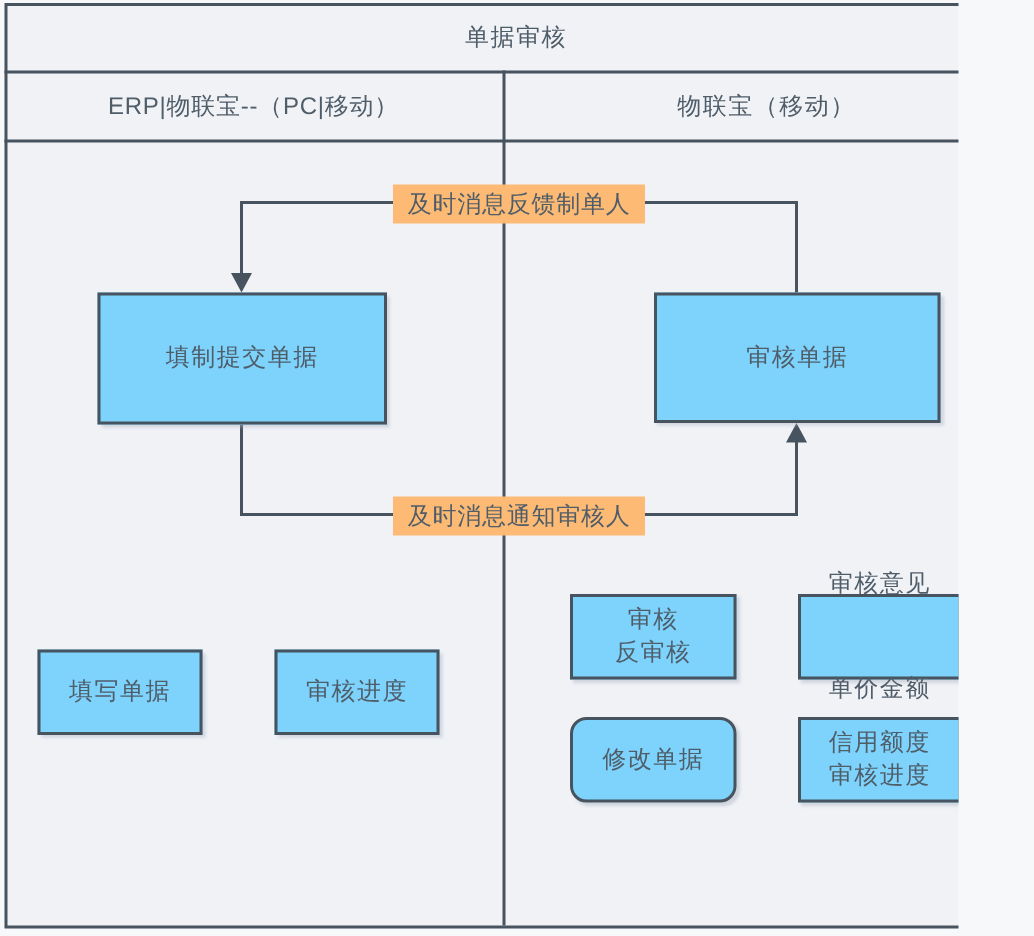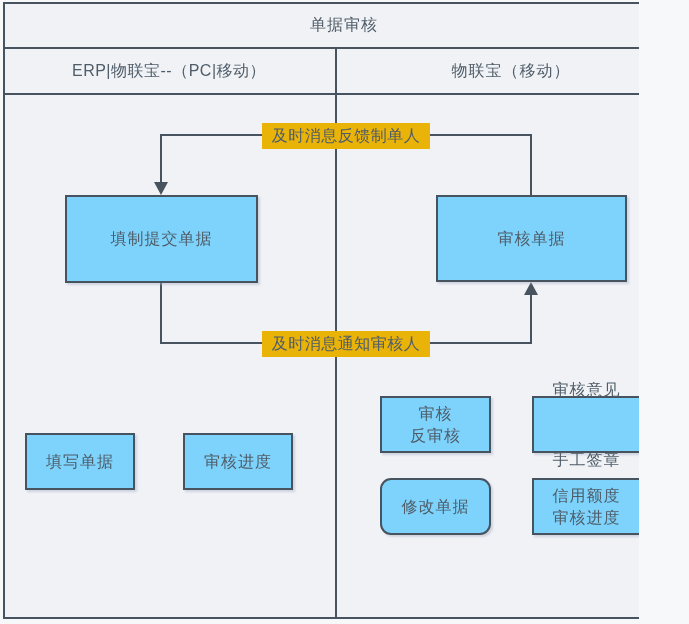--- a/index.html
+++ b/index.html
@@ -37,21 +37,21 @@
   
   .arrow{position:absolute;width:0;height:0;}
   .arrow-down{left:154px;top:182px;
     border-left:7px solid transparent;border-right:7px solid transparent;
     border-top:13px solid #47535e;}
   .arrow-up{left:524px;top:282px;
     border-left:7px solid transparent;border-right:7px solid transparent;
     border-bottom:13px solid #47535e;}
   
   .clabel{position:absolute;left:262px;width:168px;height:26px;
-    background:#eab308;display:flex;align-items:center;justify-content:center;
+    background:#fdba74;display:flex;align-items:center;justify-content:center;
     letter-spacing:.5px;font-family:Liberation Mono, monospace;}
   .clabel1{top:123px;}
   .clabel2{top:331px;}
   
   .node{position:absolute;border:2px solid #47535e;background:#7dd3fc;
     box-sizing:border-box;display:flex;flex-direction:column;
     align-items:center;justify-content:center;text-align:center;
     box-shadow:2px 2px 2px rgba(168,178,193,.45);letter-spacing:1px;line-height:1.35;}
   .node-fill-submit{left:65px;top:195px;width:193px;height:88px;}
   .node-review{left:436px;top:195px;width:191px;height:87px;}
@@ -103,21 +103,21 @@
   <div class="node node-progress">
     <span>审核进度</span>
   </div>
 
   <div class="node node-unreview">
     <span>审核</span>
     <span>反审核</span>
   </div>
   <div class="node node-opinion">
     <span>审核意见</span>
-    <span>手工签章</span>
+    <span>单价金额</span>
   </div>
   <div class="node node-modify">
     <span>修改单据</span>
   </div>
   <div class="node node-credit">
     <span>信用额度</span>
     <span>审核进度</span>
   </div>
 
 </div>

